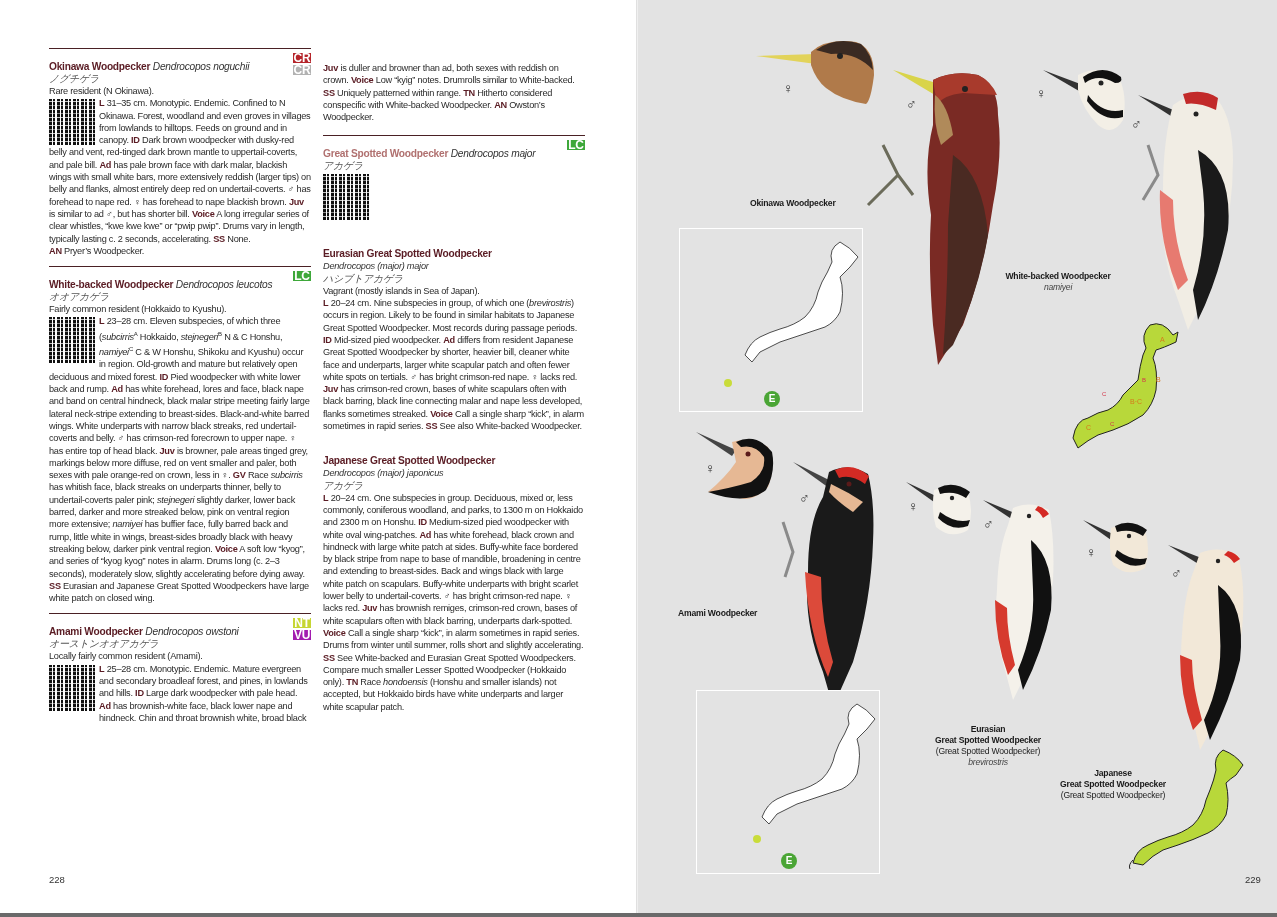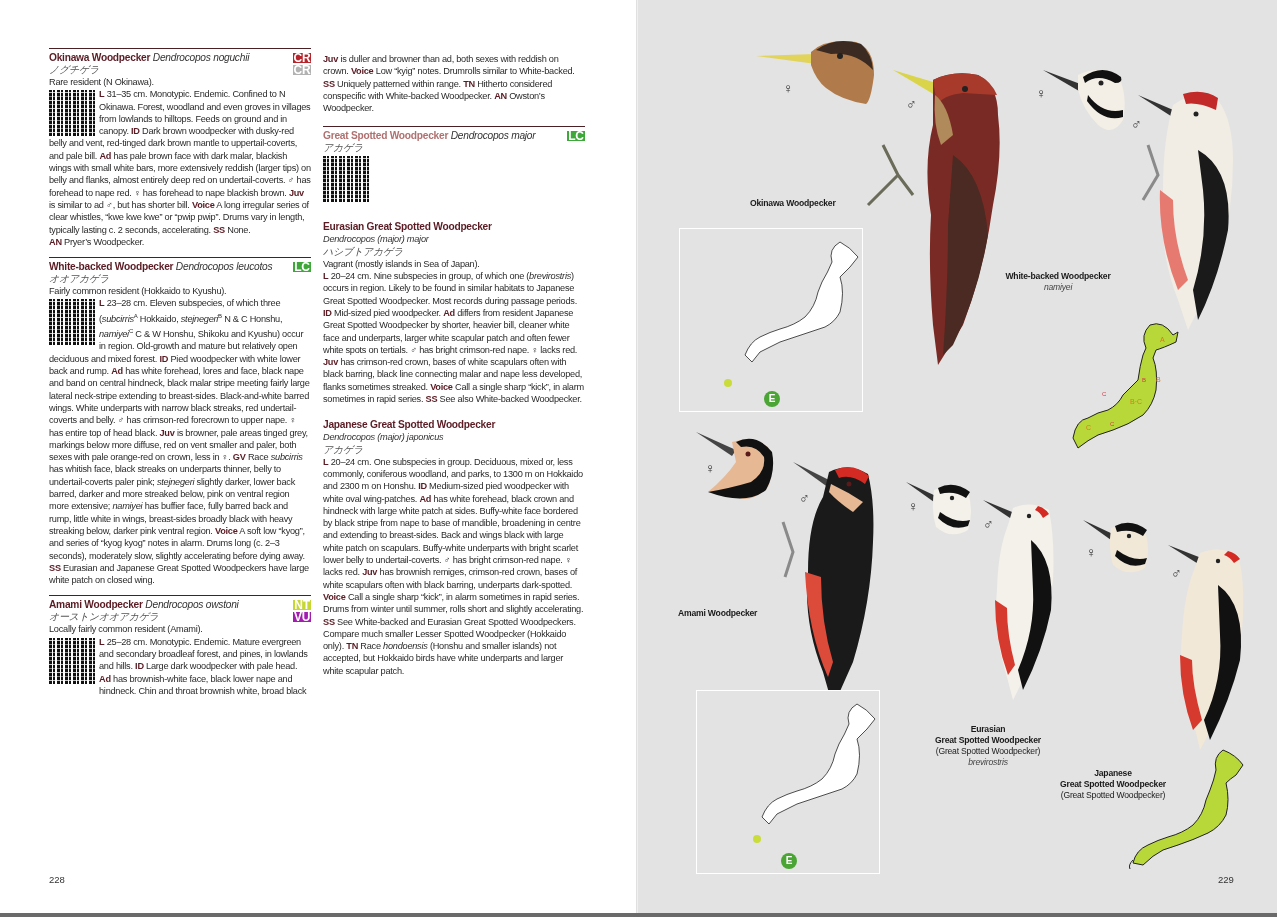--- a/index.html
+++ b/index.html
@@ -7,21 +7,21 @@
   body { position: relative; font-family: "Liberation Sans", sans-serif; }
   .spread { position: absolute; left: 0; top: 0; width: 1277px; height: 913px; }
   .page-left { position: absolute; left: 0; top: 0; width: 638px; height: 913px; background: #ffffff; }
   .page-right { position: absolute; left: 638px; top: 0; width: 639px; height: 913px; background: #e3e3e3; }
   .gutter { position: absolute; left: 636px; top: 0; width: 3px; height: 913px; background: linear-gradient(to right, #d8d8d8, #f0f0f0, #dadada); }
 
   .col { position: absolute; top: 48px; width: 262px; font-size: 9.2px; line-height: 12.3px; color: #2a2a2a; font-family: "Liberation Sans", sans-serif; letter-spacing: -0.25px; }
   .col1 { left: 49px; }
   .col2 { left: 323px; top: 50px; }
 
-  .entry { border-top: 1.5px solid #4a2024; padding-top: 3px; position: relative; margin-bottom: 9px; }
+  .entry { border-top: 1.5px solid #4a2024; padding-top: 12px; position: relative; margin-bottom: 9px; }
   .entry.first { }
   .entry.sub { border-top: none; margin-bottom: 11px; }
   .title-line { font-size: 10.2px; line-height: 12px; padding-right: 26px; }
   .cname { font-weight: bold; color: #5a1c24; }
   .cname.muted { color: #b0706f; }
   .sci { font-style: italic; color: #333; }
   .jp { font-size: 10px; line-height: 12px; color: #555; font-style: italic; }
   .badges { position: absolute; right: 0; top: 4px; display: flex; flex-direction: column; gap: 2px; }
   .badge { width: 18px; height: 10px; font-size: 12px; line-height: 10px; font-weight: bold; color: #fff; text-align: center; }
   .qr { float: left; width: 46px; height: 46px; margin: 2px 4px 0 0; background:
@@ -281,16 +281,16 @@
       <div>Japanese</div>
       <div>Great Spotted Woodpecker</div>
       <div class="sub">(Great Spotted Woodpecker)</div>
     </div>
 
     <svg style="left:480px;top:745px" width="130" height="125" viewBox="0 0 130 125">
       <path d="M105 5 Q118 10 125 20 L118 30 Q112 34 108 38 Q112 55 108 70 Q102 82 90 88 Q75 95 60 100 L45 105 Q35 110 25 120 L15 118 Q18 105 30 100 Q40 95 50 92 Q65 88 75 80 Q85 70 88 55 L92 45 Q96 35 98 25 Q95 12 105 5 Z" fill="#b8d83a" stroke="#222" stroke-width="1"></path>
       <path d="M15 115 Q10 120 12 124" stroke="#222" fill="none"></path>
     </svg>
 
-    <div class="page-num" style="left:580px;top:874px">229</div>
+    <div class="page-num" style="left:607px;top:874px">229</div>
   </div>
 
 </div>
 
 </body></html>

